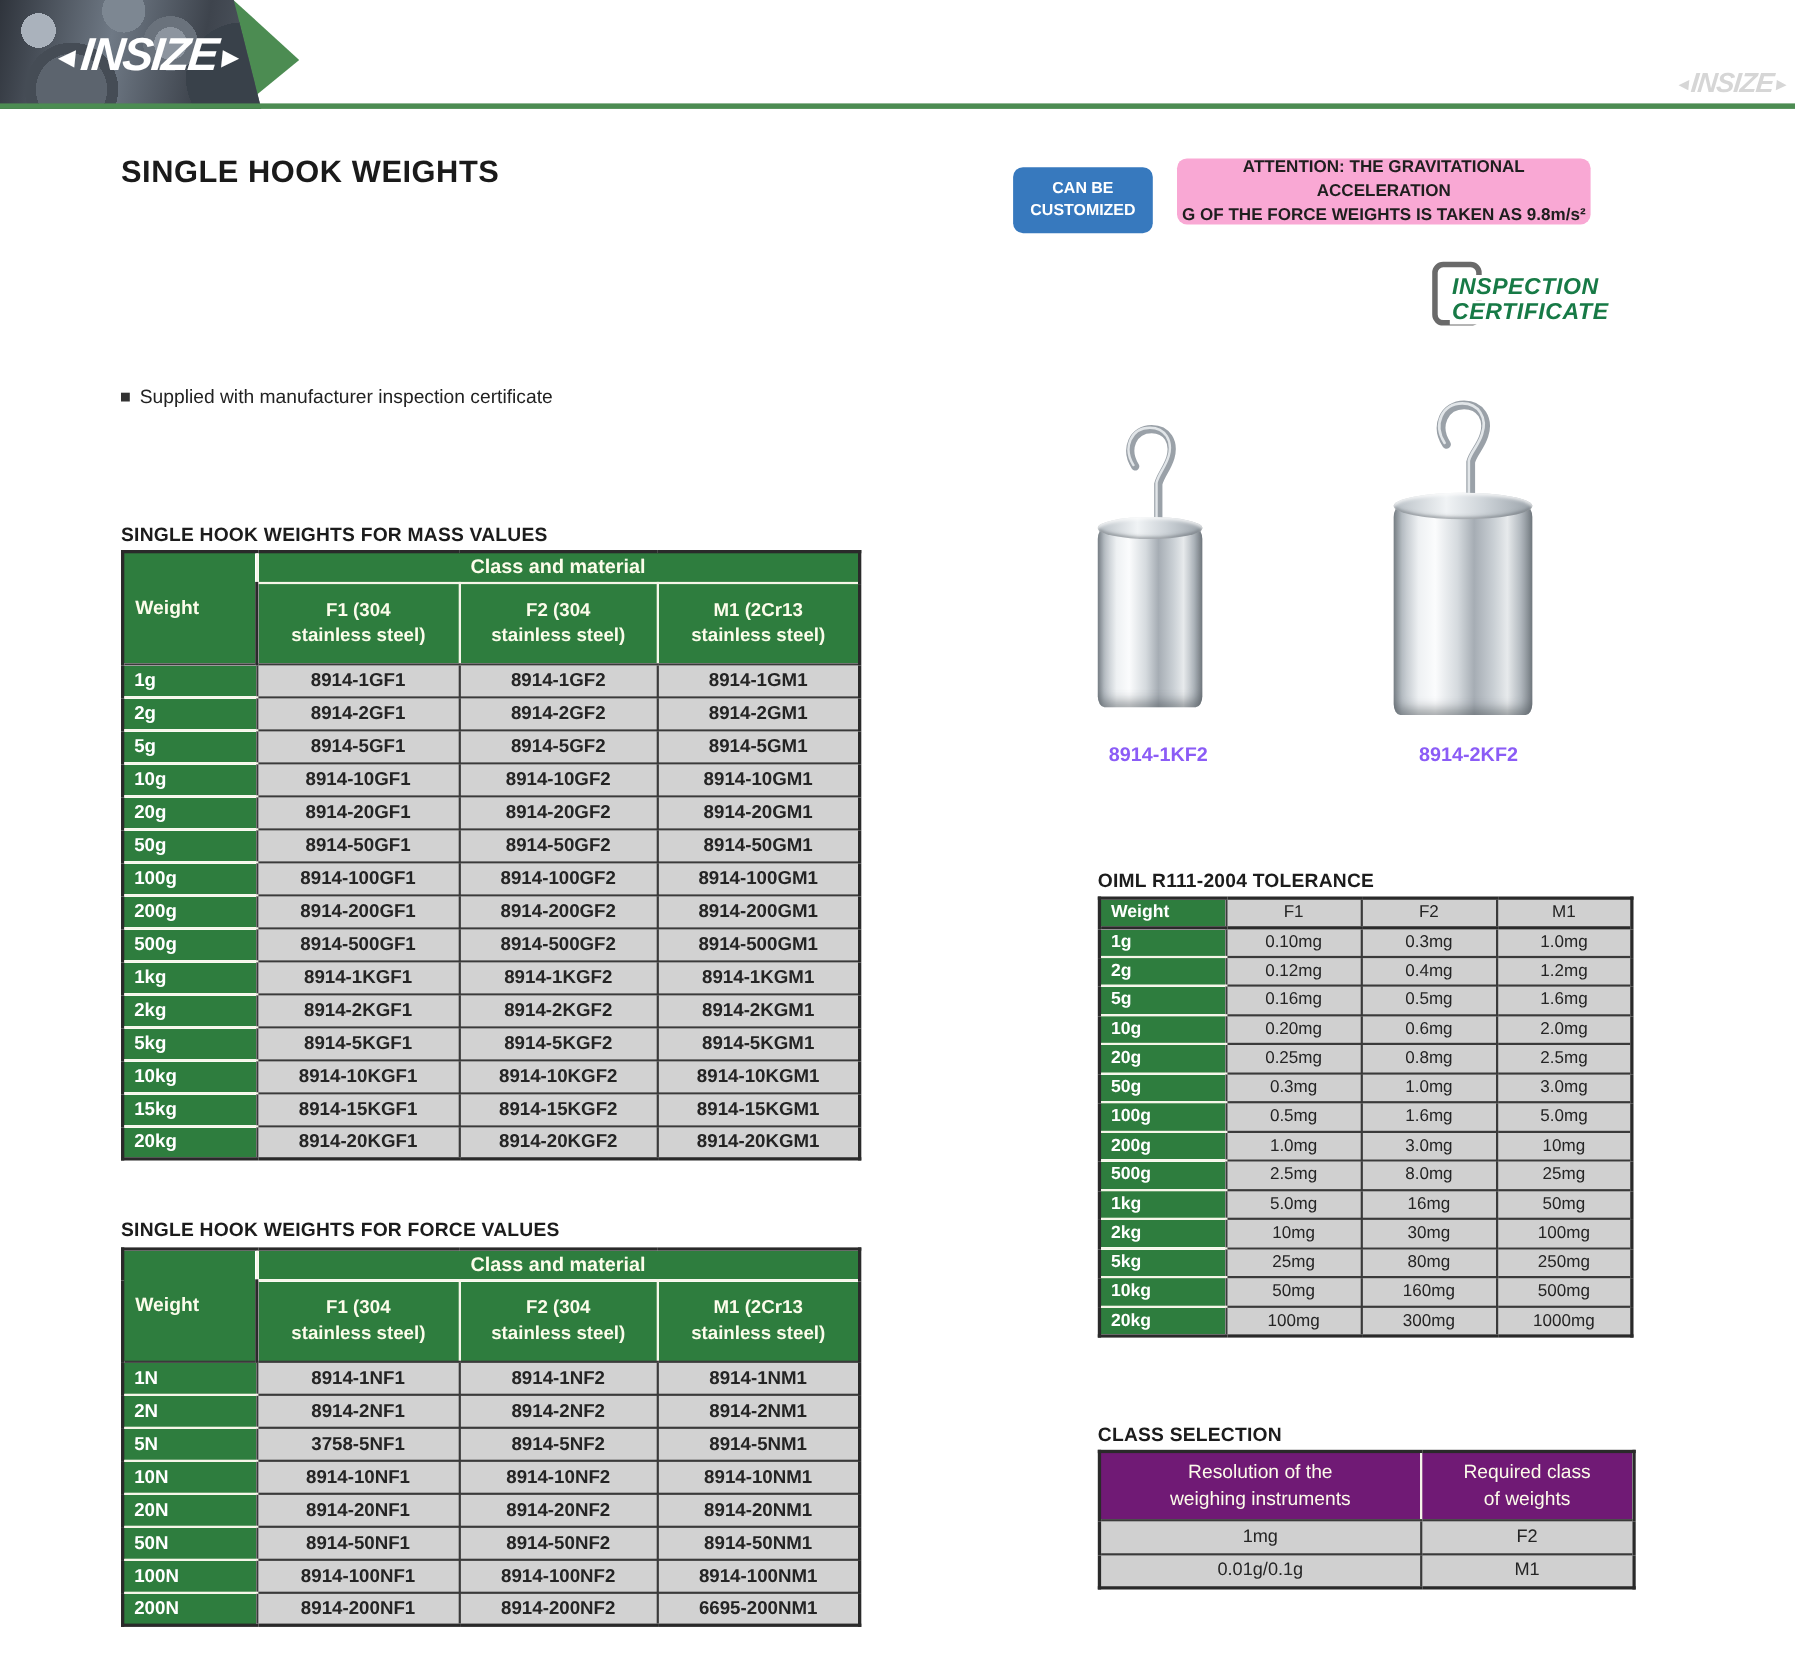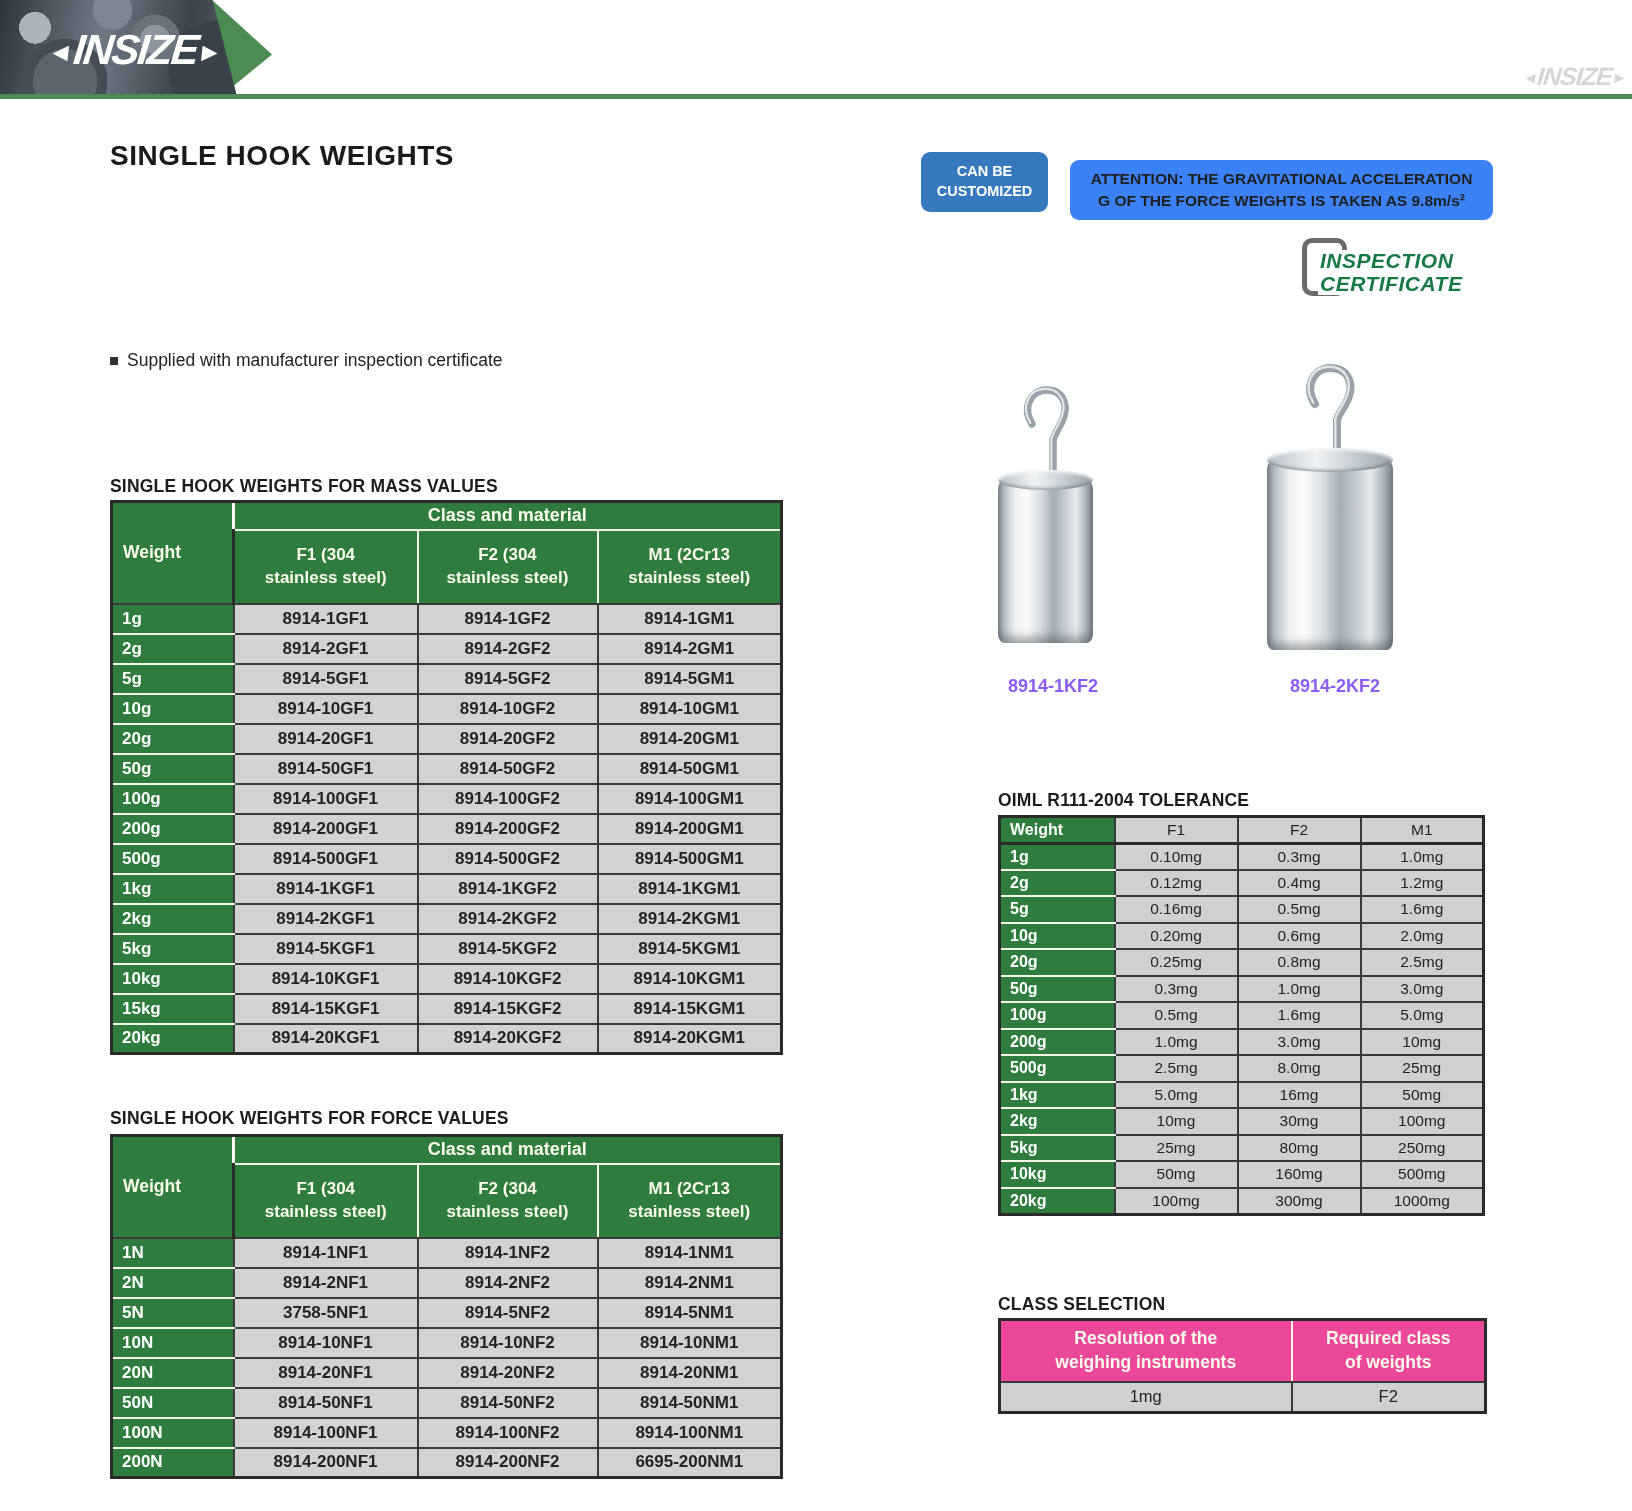--- a/index.html
+++ b/index.html
@@ -31,21 +31,21 @@
   .page-title { position:absolute; left:110px; top:140px; font-size:28px; font-weight:bold;
     color:#1a1a1a; letter-spacing:0.5px; }
   .bullet-row { position:absolute; left:110px; top:350px; display:flex; align-items:center; }
   .bullet-square { width:8px; height:8px; background:#333; margin-right:9px; }
   .bullet-text { font-size:17.5px; color:#222; }
 
   
   .badge-blue { position:absolute; left:921px; top:152px; width:127px; height:60px; background:#3779be;
     border-radius:9px; color:#fff; font-weight:bold; font-size:14.5px; display:flex; align-items:center;
     justify-content:center; text-align:center; line-height:1.35; white-space:pre-line; }
-  .badge-yellow { position:absolute; left:1070px; top:160px; width:423px; height:60px; background:#3b82f6;
+  .badge-yellow { position:absolute; left:1070px; top:144px; width:376px; height:60px; background:#f9a8d4;
     border-radius:9px; color:#1e1e1e; font-weight:bold; font-size:15.5px; display:flex; align-items:center;
     justify-content:center; text-align:center; line-height:1.4; white-space:pre-line; }
 
   
   .cert { position:absolute; left:1302px; top:238px; width:190px; height:62px; }
   .cert-bracket { position:absolute; left:0; top:0; width:45px; height:58px; border:5px solid #6a6a6a;
     border-radius:10px; }
   .cert-text { position:absolute; left:16px; top:12px; color:#177a46; font-weight:bold; font-style:italic;
     font-size:21px; line-height:0.98; letter-spacing:0.5px; white-space:nowrap; }
   .cert-text span { display:inline-block; background:#fff; padding:1px 3px 1px 2px; }
@@ -90,21 +90,21 @@
   .ttable th:not(:first-child), .ttable td:not(:first-child) { background:#d0d0d0; color:#242424;
     font-weight:normal; text-align:center; border:2px solid #3a3a3a; }
   .ttable tr:first-child th, .ttable tr:first-child td { border-top:3px solid #2a2a2a; }
   .ttable thead th:first-child { border-bottom:2px solid #3a3a3a; }
   .ttable tbody tr:last-child td { border-bottom:3px solid #2a2a2a; }
   .ttable th:last-child, .ttable td:last-child { border-right:3px solid #2a2a2a; }
 
   
   .ctable { width:486px; }
   .ctable col.c0 { width:292px; } .ctable col.c1 { width:194px; }
-  .ctable th { background:#ec4899; color:#fcfcea; font-weight:bold; font-size:17.5px; height:62px;
+  .ctable th { background:#701a75; color:#fcfcea; font-weight:normal; font-size:17.5px; height:62px;
     line-height:1.35; border:2px solid #f6f6e8; text-align:center; }
   .ctable thead th { border-top:3px solid #2a2a2a; border-bottom:2px solid #3a3a3a; }
   .ctable th:first-child { border-left:3px solid #2a2a2a; }
   .ctable th:last-child { border-right:3px solid #2a2a2a; }
   .ctable td { background:#d0d0d0; color:#242424; font-size:16.5px; text-align:center; height:31px;
     border:2px solid #3a3a3a; }
   .ctable td:first-child { border-left:3px solid #2a2a2a; }
   .ctable td:last-child { border-right:3px solid #2a2a2a; }
   .ctable tbody tr:last-child td { border-bottom:3px solid #2a2a2a; }
 
@@ -485,17 +485,21 @@
 weighing instruments</th>
           <th class="pre">Required class
 of weights</th>
         </tr>
       </thead>
       <tbody>
           <tr>
             <td>1mg</td>
             <td>F2</td>
           </tr>
+          <tr>
+            <td>0.01g/0.1g</td>
+            <td>M1</td>
+          </tr>
         </tbody>
     </table>
   </div>
 
 </div>
 
 </body></html>

